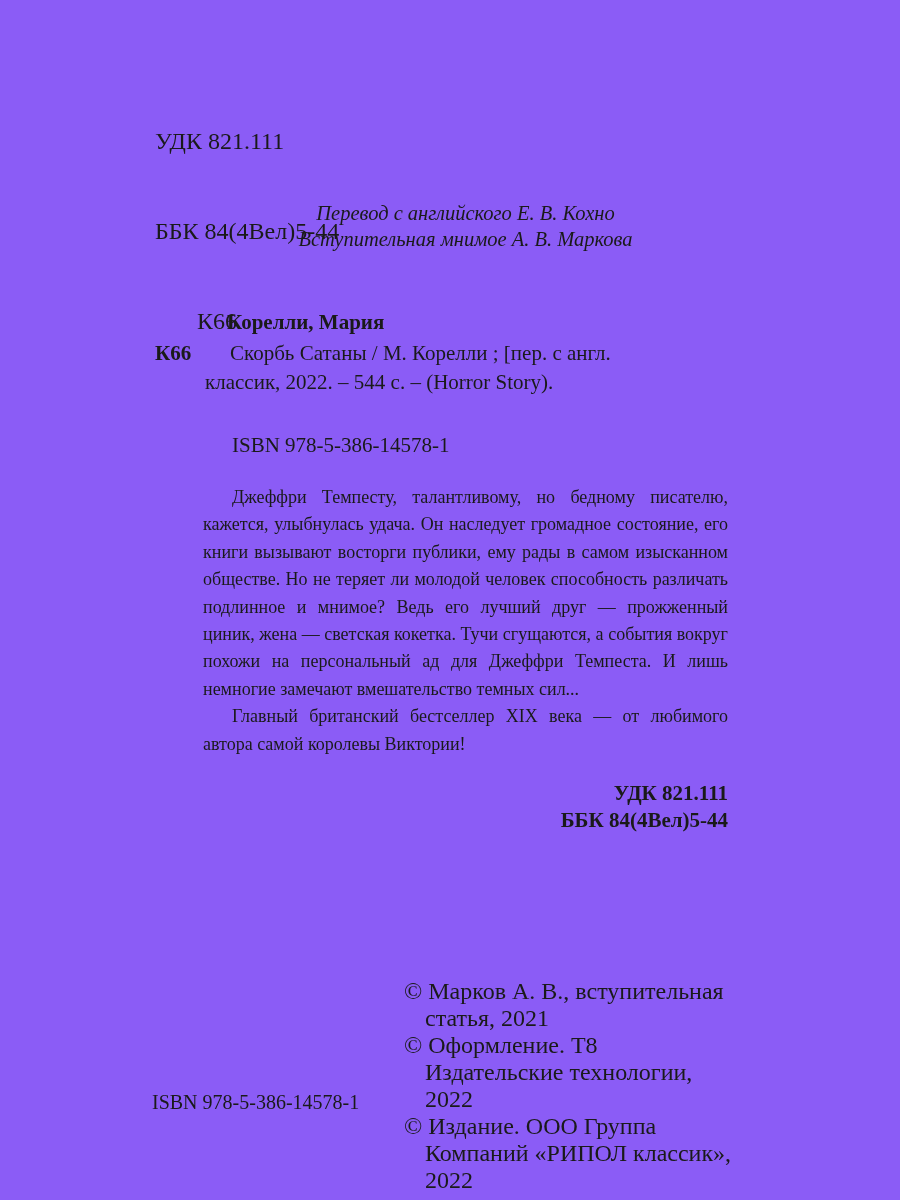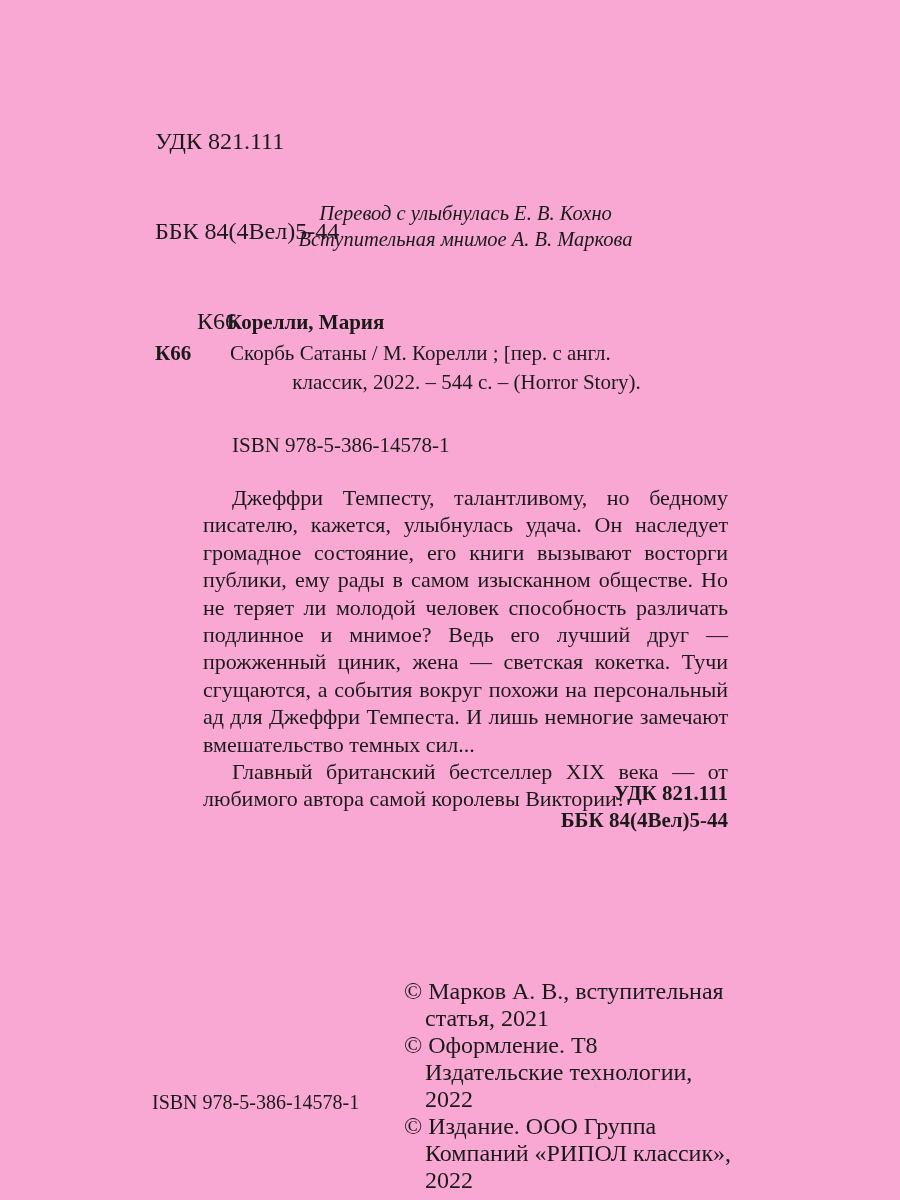--- a/index.html
+++ b/index.html
@@ -14,21 +14,21 @@
     position: relative;
     overflow: hidden;
     font-family: "Liberation Serif", "DejaVu Serif", serif;
     color: #1a1a1a;
     -webkit-font-smoothing: antialiased;
   }
 
   .page {
     position: absolute;
     inset: 0;
-    background: #f9a8d4;
+    background: #8b5cf6;
   }
 
   
   .udk-top {
     position: absolute;
     left: 155px;
     top: 66px;
     font-size: 24px;
     line-height: 30px;
     white-space: pre;
@@ -75,37 +75,37 @@
     font-weight: bold;
     font-size: 21px;
     line-height: 29px;
   }
   .biblio-text {
     margin-left: 50px;
     text-align: justify;
     text-justify: inter-word;
     text-indent: 25px;
   }
-  .biblio-text.lastline { text-align: center; }
+  .biblio-text.lastline { text-align: left; }
 
   .isbn-main {
     position: absolute;
     left: 232px;
     top: 432px;
     font-size: 21px;
     line-height: 27px;
   }
 
   
   .annotation {
     position: absolute;
     left: 203px;
     top: 484px;
     width: 525px;
-    font-size: 22px;
+    font-size: 18px;
     line-height: 27.4px;
     text-align: justify;
     text-justify: inter-word;
   }
   .annotation p {
     margin: 0;
     text-indent: 29px;
   }
   .annotation p.lastline-left { text-align: justify; font-family: Liberation Serif, serif; }
 
@@ -150,21 +150,21 @@
 
 <div class="page">
 
   <div class="udk-top">
     <span class="line">УДК 821.111</span>
     <span class="line">ББК 84(4Вел)5-44</span>
     <span class="line indent">К66</span>
   </div>
 
   <div class="credits">
-    <span class="line">Перевод с улыбнулась Е. В. Кохно</span>
+    <span class="line">Перевод с английского Е. В. Кохно</span>
     <span class="line">Вступительная мнимое А. В. Маркова</span>
   </div>
 
   <div class="biblio">
     <div class="biblio-author">Корелли, Мария</div>
     <div class="biblio-body">
       <span class="biblio-code">К66</span>
       <div class="biblio-text">Скорбь Сатаны / М. Корелли ; [пер. с англ.</div>
       <div class="biblio-text lastline" style="text-indent:0">классик, 2022. – 544 с. – (Horror Story).</div>
     </div>

